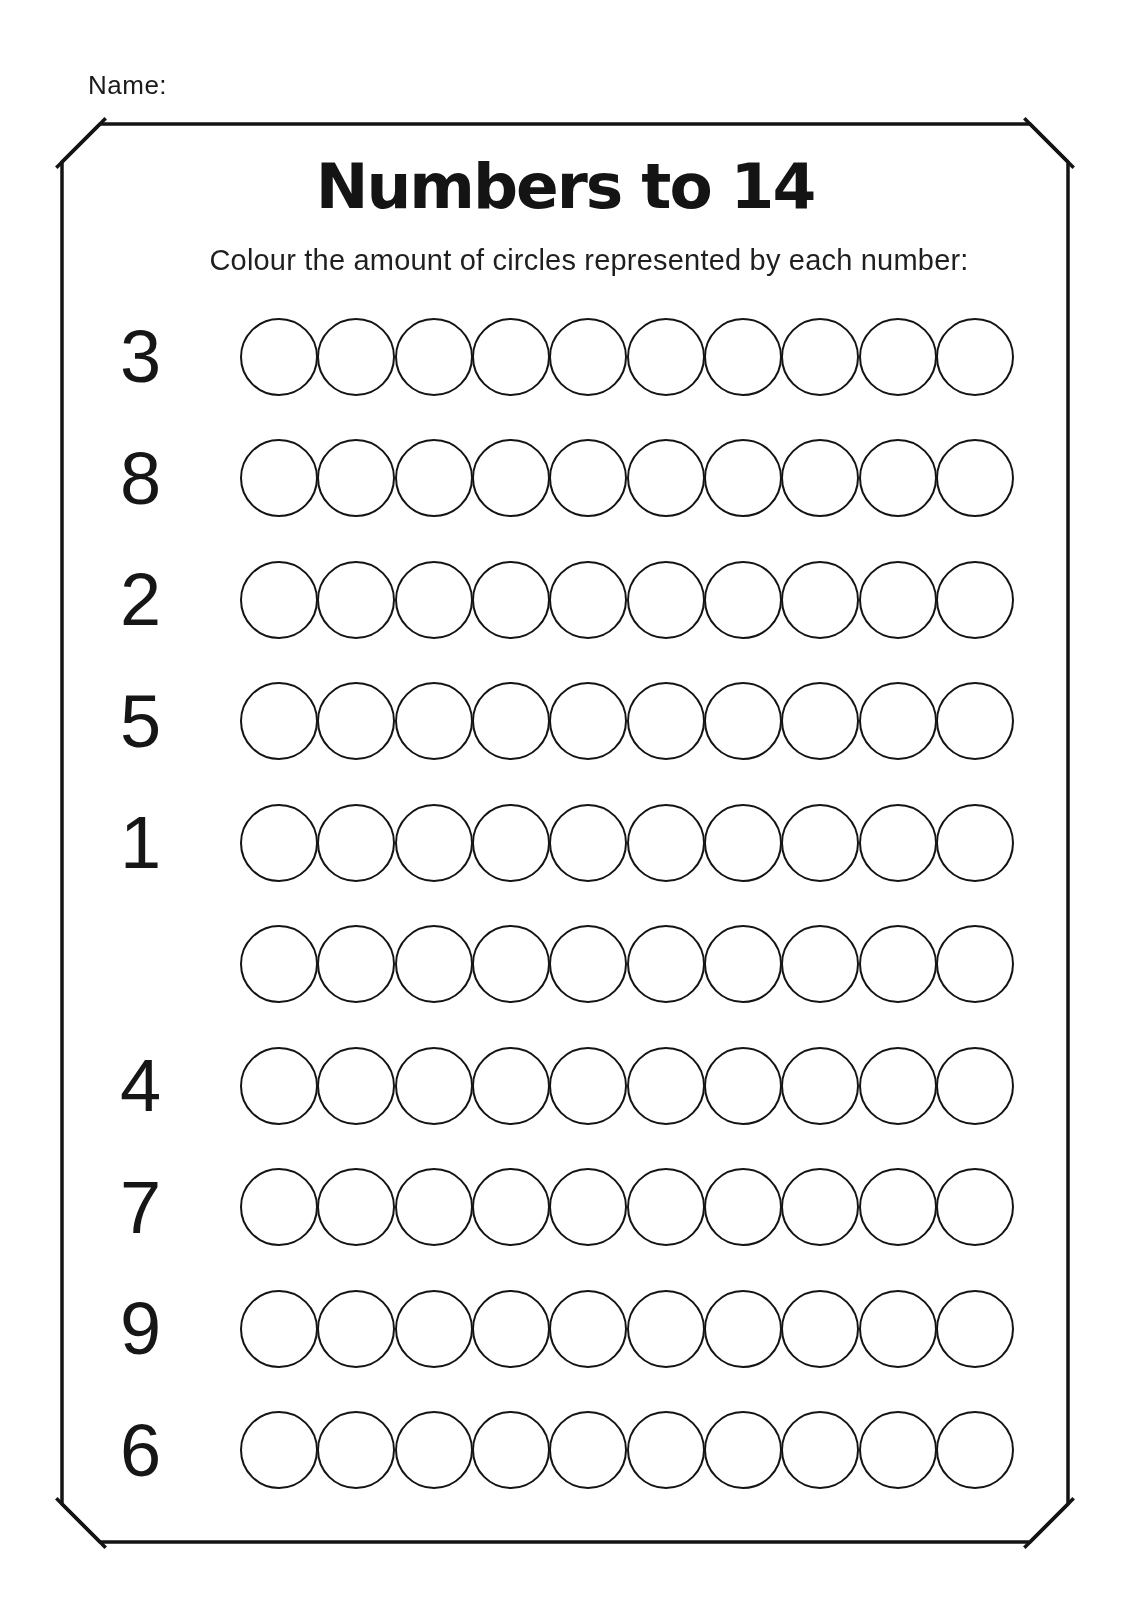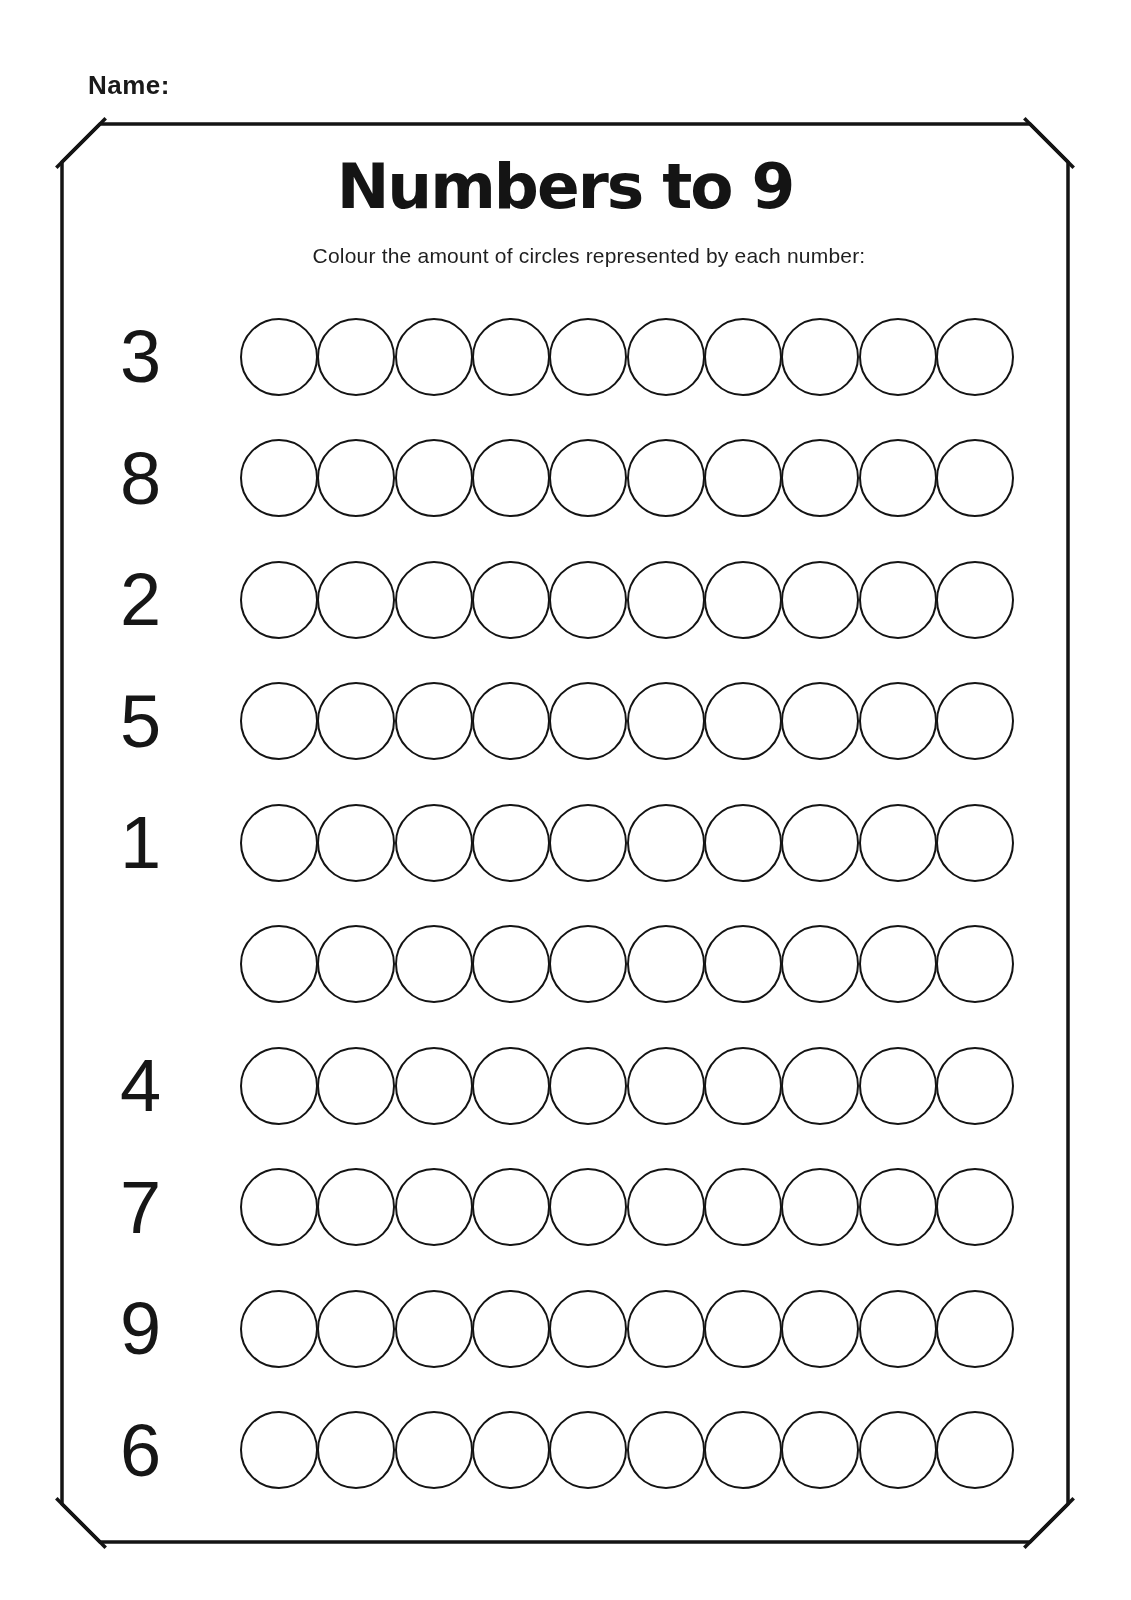--- a/index.html
+++ b/index.html
@@ -4,33 +4,33 @@
 <style>
   html,body { margin:0; padding:0; background:#ffffff; }
   .page {
     position:relative; width:1131px; height:1600px;
     background:#ffffff; color:#141414;
     font-family:"Liberation Sans", sans-serif;
     overflow:hidden;
   }
   .name-label {
     position:absolute; left:88px; top:70px;
-    font-size:26px; font-weight:700; letter-spacing:0.5px; color:#1a1a1a;
+    font-size:26px; font-weight:400; letter-spacing:0.5px; color:#1a1a1a;
   }
   .frame-svg { position:absolute; left:50px; top:112px; }
   .title {
     position:absolute; left:62px; top:150px; width:1006px; margin:0;
     text-align:center;
     font-family:"DejaVu Sans", sans-serif;
     font-weight:800; font-size:63px; letter-spacing:-2px; color:#141414;
   }
   .instruction {
     position:absolute; left:62px; top:244px; width:1054px; margin:0;
     text-align:center;
-    font-size:21px; font-weight:400; letter-spacing:0.2px; color:#1f1f1f;
+    font-size:29px; font-weight:400; letter-spacing:0.2px; color:#1f1f1f;
   }
   .rows { position:absolute; left:0; top:296px; width:1131px; }
   .row { position:relative; height:121.5px; }
   .row-number {
     position:absolute; left:85px; top:0; width:110px; height:100%;
     display:flex; align-items:center; justify-content:center;
     font-size:74px; font-weight:300; letter-spacing:-1px; color:#161616;
   }
   .circle-strip {
     position:absolute; left:240px; top:50%; transform:translateY(-50%);
@@ -51,21 +51,21 @@
   <div class="name-label">Name:</div>
 
   <svg class="frame-svg" width="1030" height="1442" viewBox="0 0 1030 1442" aria-hidden="true">
     <polygon points="50,12 980,12 1018,50 1018,1392 980,1430 50,1430 12,1392 12,50" fill="none" stroke="#141414" stroke-width="3.5"></polygon>
     <line x1="6.3" y1="55.7" x2="55.7" y2="6.3" stroke="#141414" stroke-width="3.5"></line>
     <line x1="974.3" y1="6.3" x2="1023.7" y2="55.7" stroke="#141414" stroke-width="3.5"></line>
     <line x1="1023.7" y1="1386.3" x2="974.3" y2="1435.7" stroke="#141414" stroke-width="3.5"></line>
     <line x1="55.7" y1="1435.7" x2="6.3" y2="1386.3" stroke="#141414" stroke-width="3.5"></line>
   </svg>
 
-  <h1 class="title">Numbers to 9</h1>
+  <h1 class="title">Numbers to 14</h1>
 
   <p class="instruction">Colour the amount of circles represented by each number:</p>
 
   <div class="rows">
     <div class="row">
       <div class="row-number">3</div>
       <div class="circle-strip">
           <div class="circle"></div>
           <div class="circle"></div>
           <div class="circle"></div>

